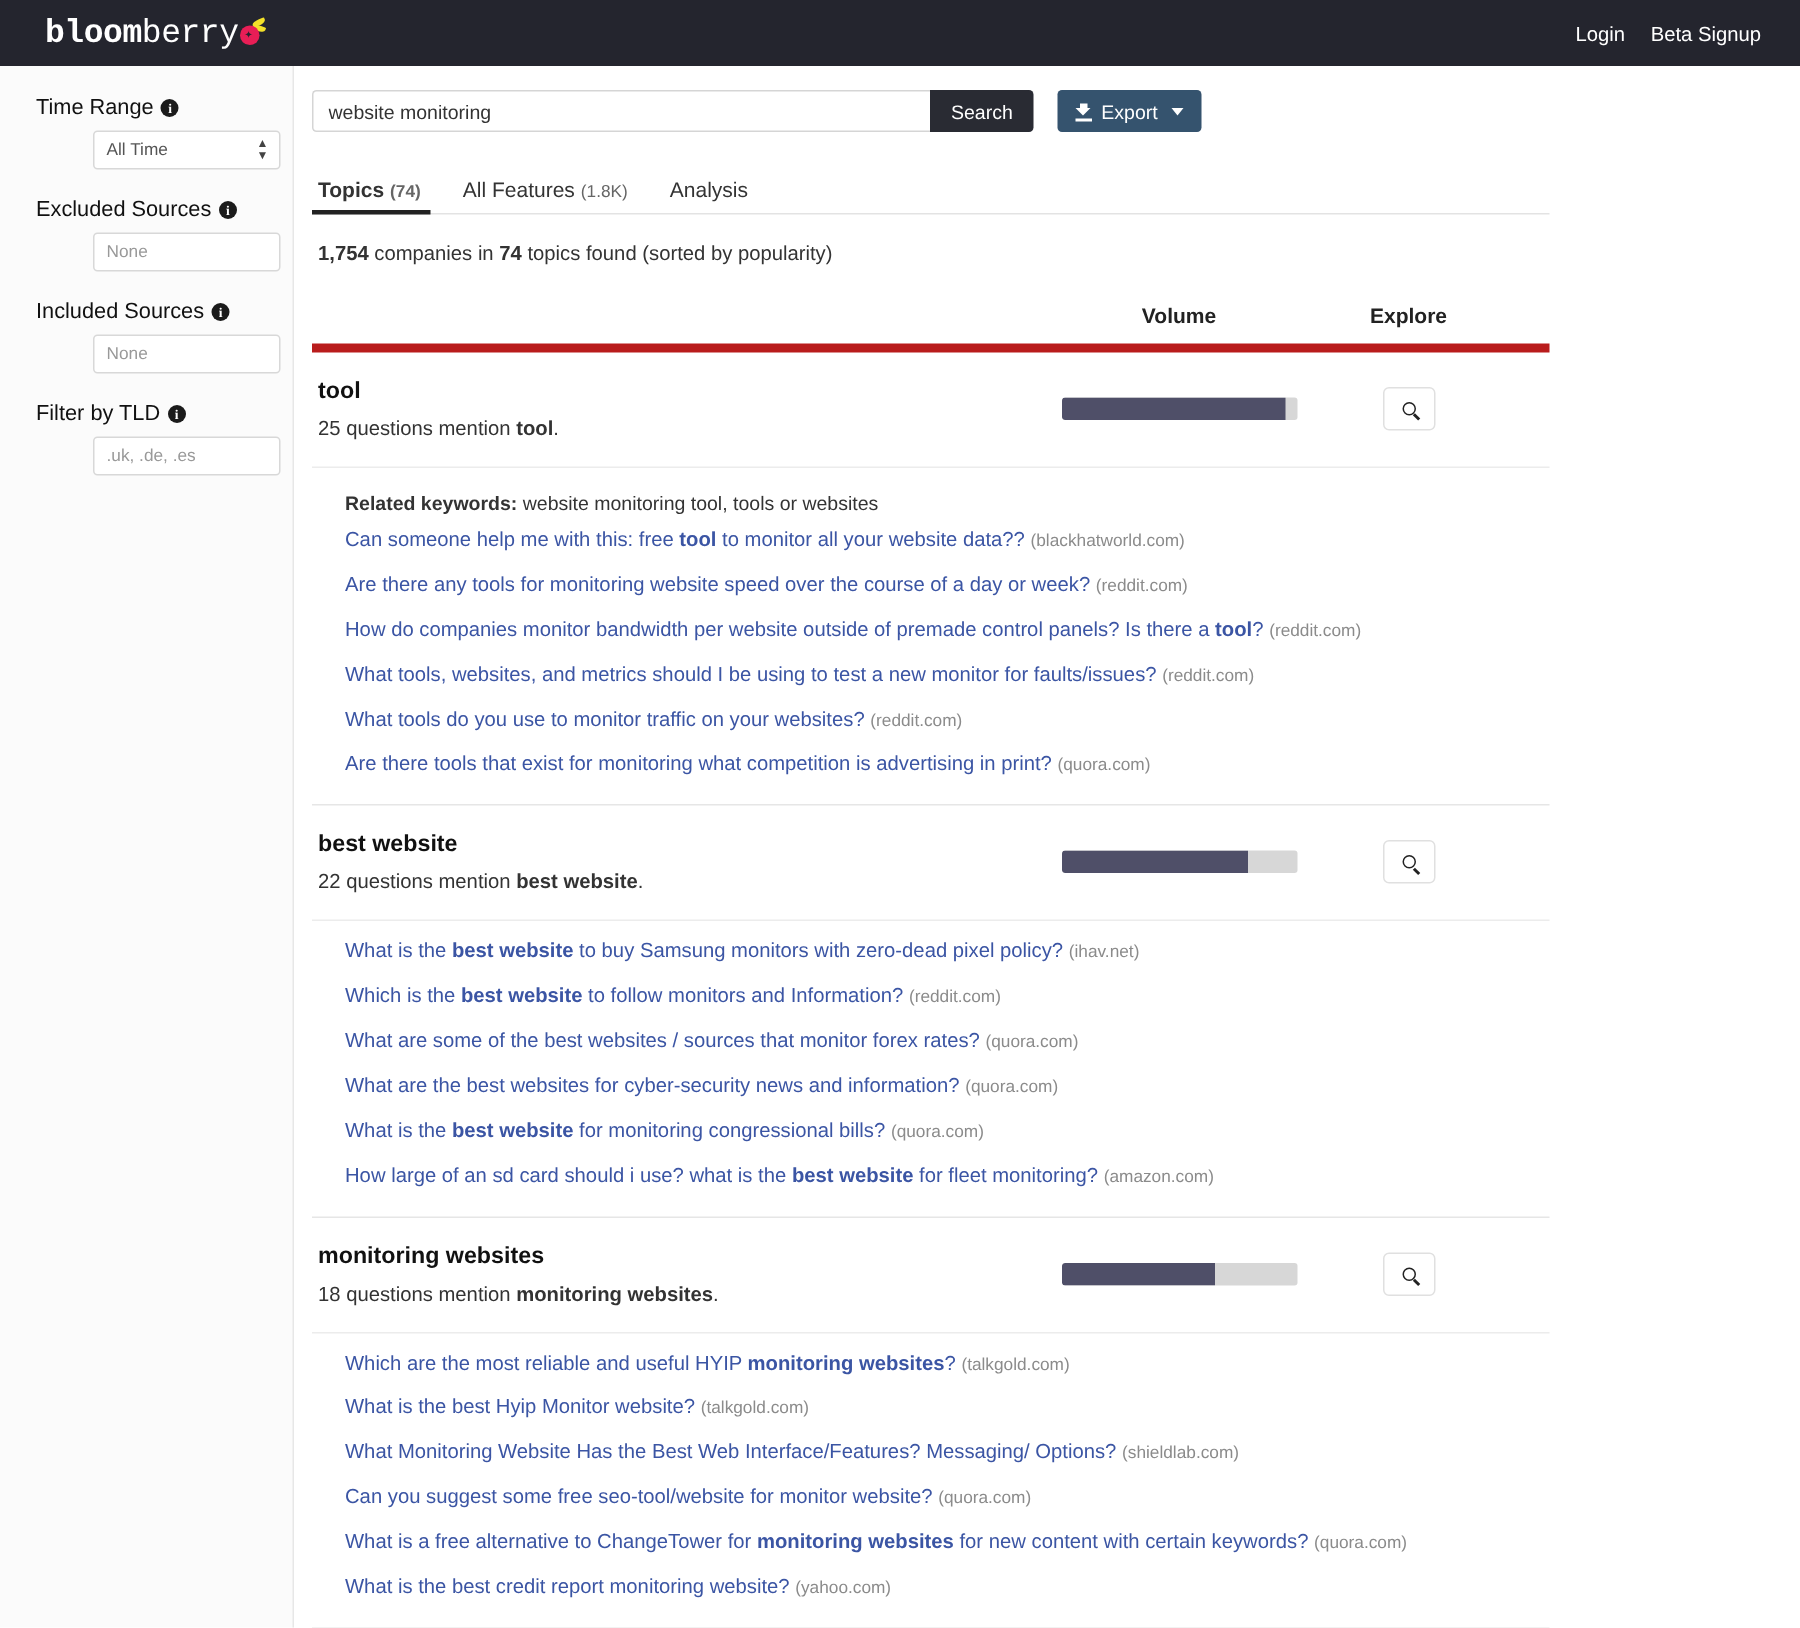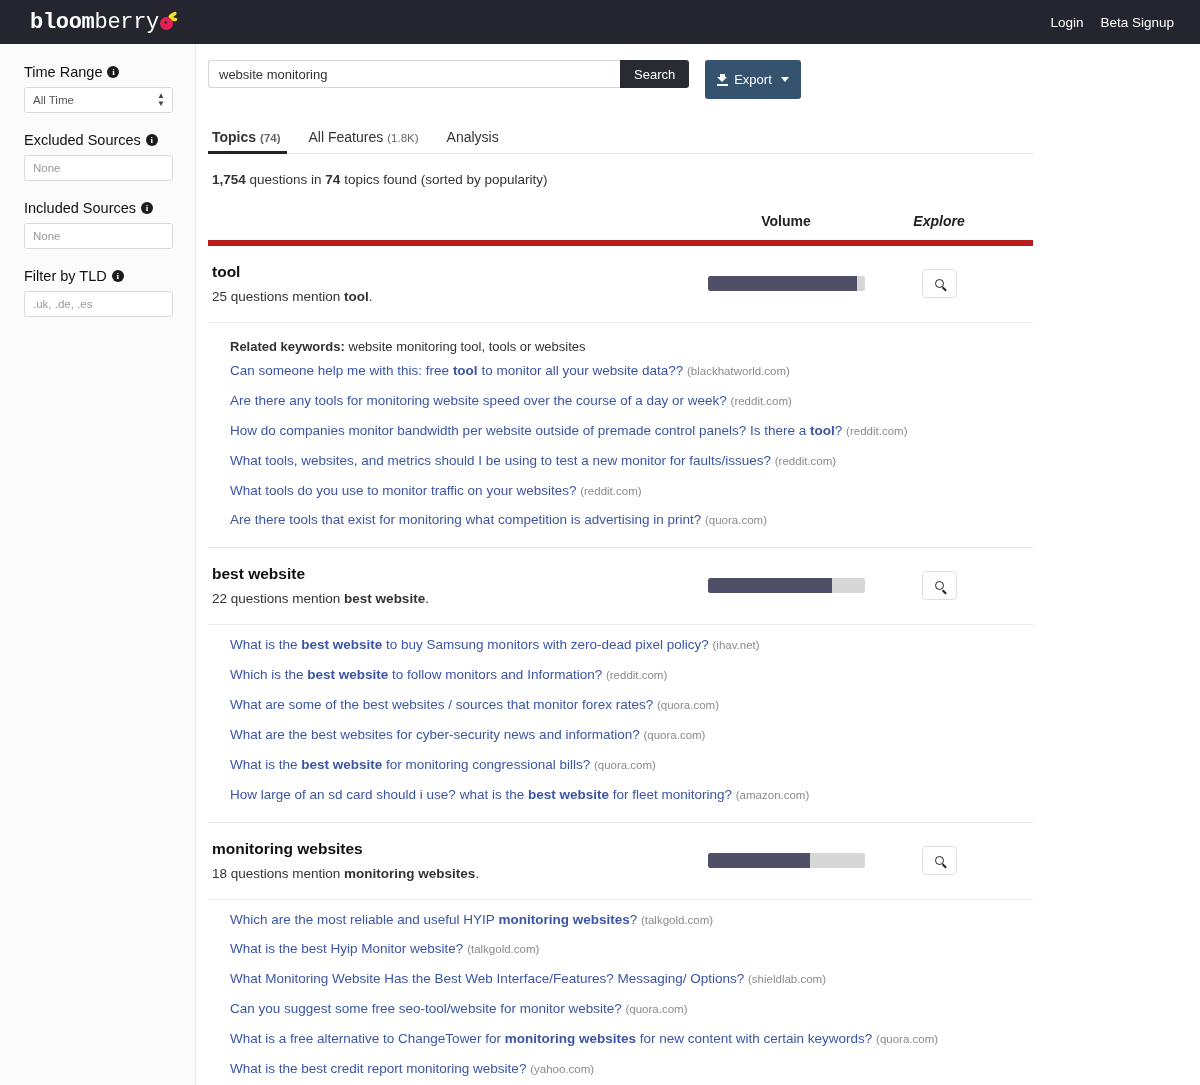--- a/index.html
+++ b/index.html
@@ -98,31 +98,32 @@
     border-radius: 50%;
     background: #1b1b1b;
     color: #fff;
     font-size: 9px;
     font-weight: bold;
     line-height: 12px;
     text-align: center;
     font-family: "Liberation Serif", serif;
   }
   .ctrl {
-    width: 149px;
+    width: 125px;
     height: 26px;
     background: #fff;
     border: 1px solid #d8d8d8;
     border-radius: 3px;
     font-size: 11.5px;
     color: #555;
     padding: 0 8px;
     display: flex;
     align-items: center;
     position: relative;
+    margin-left: 38px;
   }
   .ctrl.placeholder { color: #999; }
   .ctrl .spinner {
     position: absolute;
     right: 7px;
     top: 50%;
     transform: translateY(-50%);
     font-size: 8px;
     line-height: 8px;
     color: #444;
@@ -155,21 +156,21 @@
     color: #fff;
     border: none;
     border-radius: 0 3px 3px 0;
     font-size: 13px;
     padding: 0 14px;
     cursor: pointer;
     font-family: "Liberation Sans", sans-serif;
   }
   .export-btn {
     margin-left: 16px;
-    height: 39px;
+    height: 28px;
     background: #35536e;
     color: #fff;
     border: none;
     border-radius: 3px;
     font-size: 13px;
     padding: 0 12px;
     display: flex;
     align-items: center;
     gap: 6px;
     cursor: pointer;
@@ -238,21 +239,21 @@
   
   .results { width: 825px; margin-top: 26px; }
   .col-head {
     display: flex;
     align-items: flex-end;
     border-bottom: 6px solid #b91c1c;
     padding-bottom: 11px;
   }
   .col-head .spacer { width: 490px; }
   .col-head .vol { width: 176px; text-align: center; font-size: 14px; font-weight: bold; color: #222; }
-  .col-head .exp { width: 130px; text-align: center; font-size: 14px; font-weight: bold; color: #222; font-style: italic; }
+  .col-head .exp { width: 130px; text-align: center; font-size: 14px; font-weight: bold; color: #222; }
 
   .topic-block { border-bottom: 1px solid #e6e6e6; }
   .topic-row {
     display: flex;
     align-items: center;
     padding: 17px 0 18px 0;
   }
   .topic-meta { width: 490px; padding-left: 4px; }
   .topic-title { font-size: 15.5px; font-weight: bold; color: #111; }
   .topic-sub { font-size: 13.5px; color: #333; margin-top: 8px; }
@@ -408,21 +409,21 @@
         </div>
         <div class="tab">
           <span>All Features</span><span class="count">(1.8K)</span>
         </div>
         <div class="tab">
           <span>Analysis</span>
         </div>
       </div>
 
       <div class="summary">
-        <b>1,754</b><span> questions in </span><b>74</b><span> topics found (sorted by popularity)</span>
+        <b>1,754</b><span> companies in </span><b>74</b><span> topics found (sorted by popularity)</span>
       </div>
 
       <div class="results">
 
         <div class="col-head">
           <div class="spacer"></div>
           <div class="vol">Volume</div>
           <div class="exp">Explore</div>
         </div>
 

